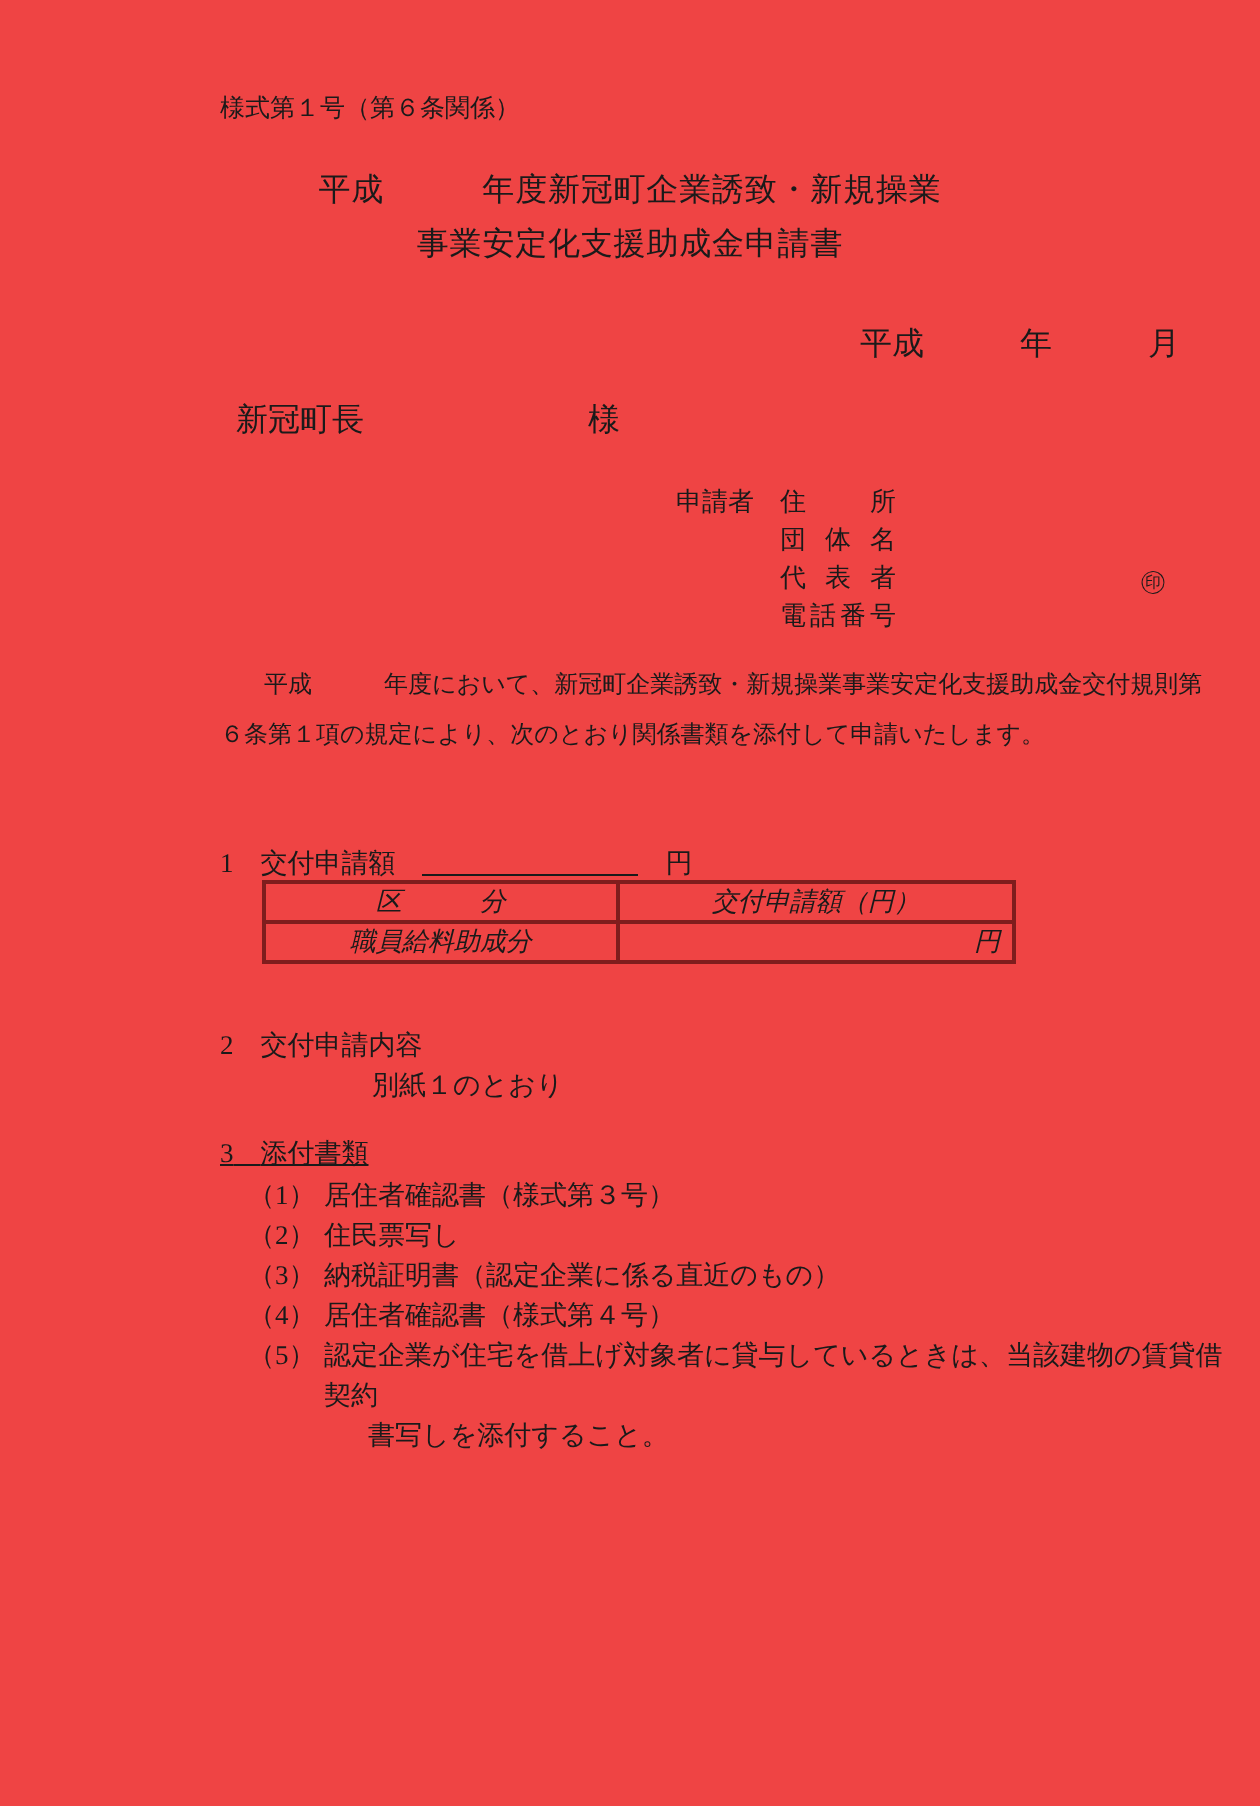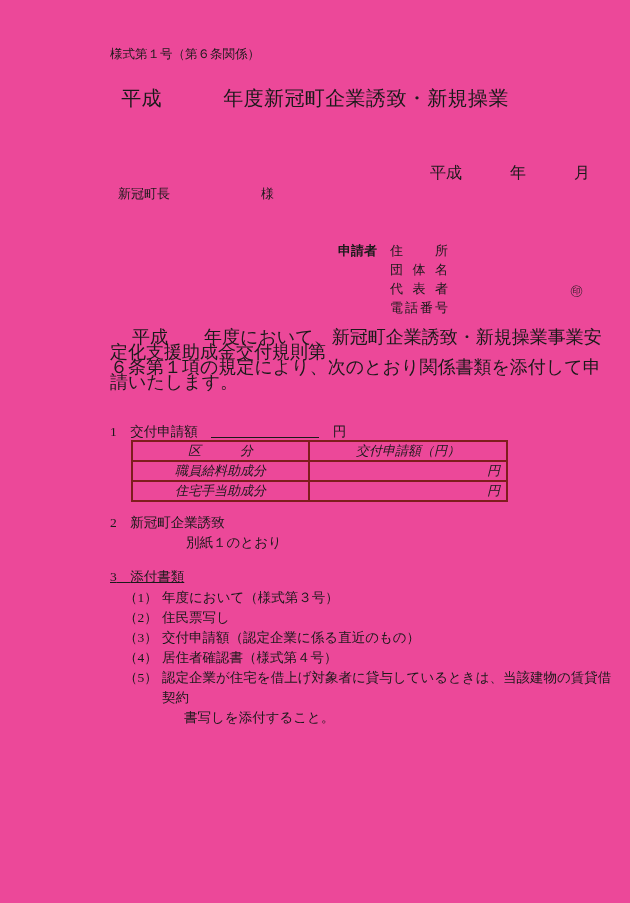--- a/index.html
+++ b/index.html
@@ -11,99 +11,97 @@
     width: 630px;
     height: 903px;
     position: relative;
     font-family: "Liberation Serif", "DejaVu Serif", serif;
     color: #1a1a1a;
     overflow: hidden;
   }
   .page {
     position: absolute;
     inset: 0;
-    background: #ec4899;
+    background: #ef4444;
   }
 
   
   .t { position: absolute; white-space: pre; line-height: 1.0; }
 
   
   .form-no {
     left: 110px; top: 48px;
     font-size: 12.5px;
   }
 
   
   .title-line1 {
     left: 0; right: 0; top: 88px;
     text-align: center;
-    font-size: 20px;
+    font-size: 16px;
     letter-spacing: 0.4px;
     white-space: pre;
   }
   .title-line2 {
     left: 0; right: 0; top: 115px;
     text-align: center;
     font-size: 16px;
     letter-spacing: 0.4px;
     white-space: pre;
   }
 
   
   .date-line {
     left: 430px; top: 165px;
     font-size: 16px;
     white-space: pre;
   }
 
   
   .addressee {
-    left: 118px; top: 188px;
-    font-size: 13px;
-    white-space: pre;
-    font-family: Liberation Mono, monospace;
+    left: 118px; top: 203px;
+    font-size: 16px;
+    white-space: pre;
   }
 
   
   .applicant {
     position: absolute;
     left: 338px; top: 242px;
     font-size: 13px;
   }
   .applicant-row {
     display: flex;
     align-items: baseline;
     height: 19px;
   }
   .applicant-head {
     width: 52px;
     white-space: pre;
-    font-weight: bold;
   }
   .applicant-label {
     width: 58px;
     display: inline-flex;
     justify-content: space-between;
     white-space: pre;
   }
   .applicant-label span { display: inline-block; }
   .seal {
     position: absolute;
     left: 232px; top: 40px;
     font-size: 13px;
   }
 
   
   .body-para {
     position: absolute;
     left: 110px; top: 330px;
     width: 500px;
-    font-size: 18px;
-    line-height: 15px;
+    font-size: 12px;
+    line-height: 25px;
   }
   .body-para .indent { display: inline-block; width: 22px; }
   .body-para .gap { display: inline-block; width: 36px; }
 
   
   .sec {
     position: absolute;
     font-size: 13.5px;
     white-space: pre;
   }
@@ -162,20 +160,21 @@
   .note .cont2 { display: block; padding-left: 14px; }
 </style>
 </head>
 <body>
 
 <div class="page">
 
   <div class="t form-no">様式第１号（第６条関係）</div>
 
   <div class="t title-line1">平成　　　年度新冠町企業誘致・新規操業</div>
+  <div class="t title-line2">事業安定化支援助成金申請書</div>
 
   <div class="t date-line">平成　　　年　　　月　　　日</div>
 
   <div class="t addressee">新冠町長　　　　　　　様</div>
 
   <div class="applicant">
     <div class="applicant-row">
       <span class="applicant-head">申請者</span>
       <span class="applicant-label">
         <span>住</span>
@@ -220,44 +219,40 @@
   <table class="grant-table">
     <tbody>
         <tr>
       <td class="col-div">区　　　分</td>
       <td class="col-amt">交付申請額（円）</td>
     </tr>
     <tr>
       <td class="col-div">職員給料助成分</td>
       <td class="col-amt-val">円</td>
     </tr>
-    <tr>
-      <td class="col-div">住宅手当助成分</td>
-      <td class="col-amt-val">円</td>
-    </tr>
   </tbody>
     </table>
 
-  <div class="t sec sec-2"><span>2</span>　<span>新冠町企業誘致</span></div>
+  <div class="t sec sec-2"><span>2</span>　<span>交付申請内容</span></div>
   <div class="t sec sec-2-sub">別紙１のとおり</div>
 
   <div class="t sec sec-3"><span>3</span>　<span>添付書類</span></div>
 
   <div class="attach-list">
     <div class="attach-item">
       <span class="attach-marker">（1）</span>
-      <span class="attach-text">年度において（様式第３号）</span>
+      <span class="attach-text">居住者確認書（様式第３号）</span>
     </div>
     <div class="attach-item">
       <span class="attach-marker">（2）</span>
       <span class="attach-text">住民票写し</span>
     </div>
     <div class="attach-item">
       <span class="attach-marker">（3）</span>
-      <span class="attach-text">交付申請額（認定企業に係る直近のもの）</span>
+      <span class="attach-text">納税証明書（認定企業に係る直近のもの）</span>
     </div>
     <div class="attach-item">
       <span class="attach-marker">（4）</span>
       <span class="attach-text">居住者確認書（様式第４号）</span>
     </div>
     <div class="attach-item">
       <span class="attach-marker">（5）</span>
       <span class="attach-text">
         <span>認定企業が住宅を借上げ対象者に貸与しているときは、当該建物の賃貸借契約</span>
         <span class="cont">書写しを添付すること。</span>

